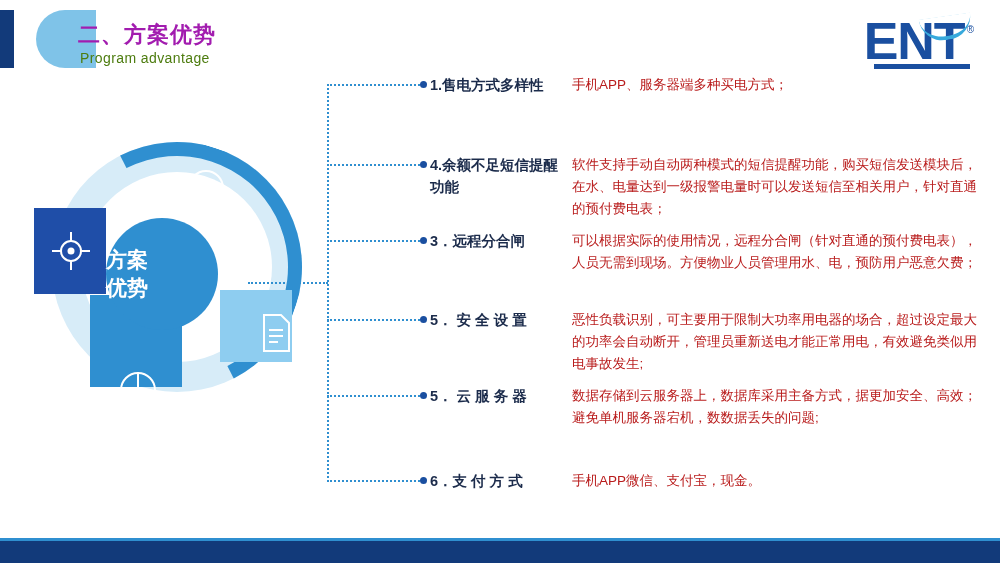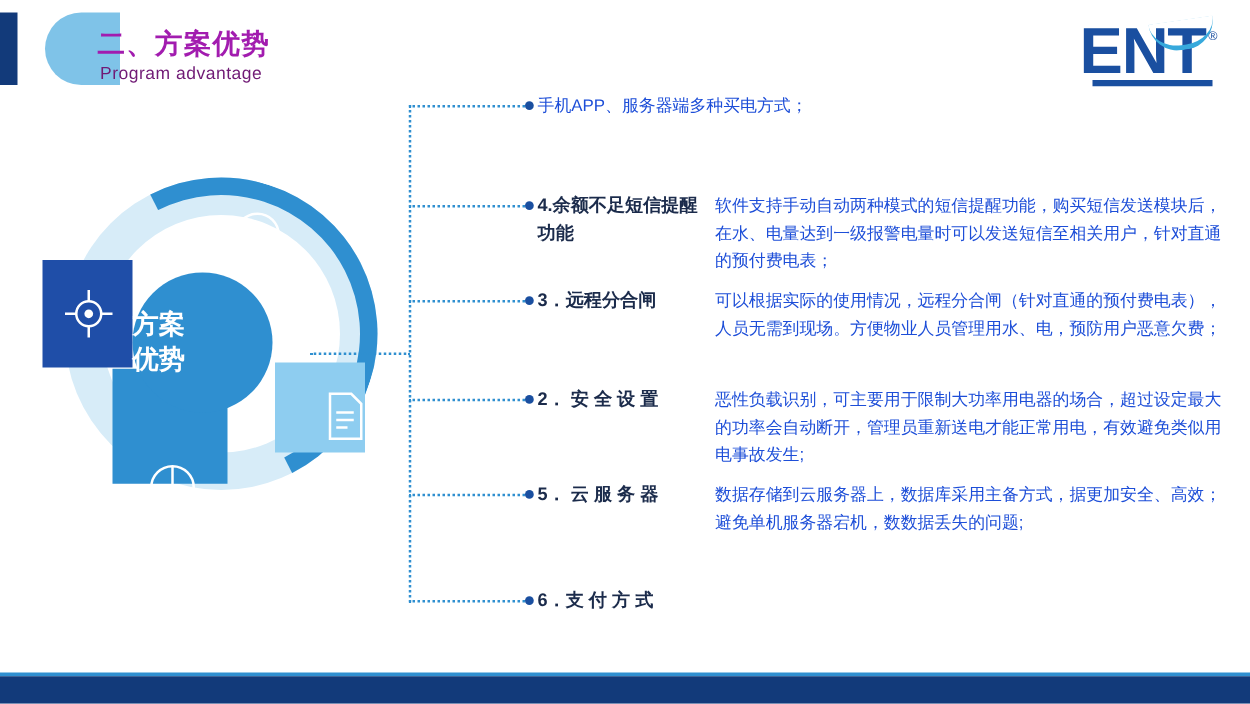--- a/index.html
+++ b/index.html
@@ -19,21 +19,21 @@
     position:absolute;left:36px;top:10px;width:60px;height:58px;
     background:#7fc3e8;
     border-top-left-radius:29px;border-bottom-left-radius:29px;
   }
   .hdr-title{
     position:absolute;left:78px;top:20px;
     font-size:22px;font-weight:bold;color:#a21caf;letter-spacing:1px;
   }
   .hdr-sub{
     position:absolute;left:80px;top:50px;
-    font-size:14px;color:#701a75;letter-spacing:.4px;
+    font-size:14px;color:#4d7c0f;letter-spacing:.4px;
   }
 
   
   .logo{
     position:absolute;right:26px;top:22px;
     display:flex;align-items:flex-start;
   }
   .logo-text{
     font-size:52px;font-weight:bold;color:#1a4fa0;letter-spacing:-1px;
     line-height:38px;font-family:"Liberation Sans",sans-serif;
@@ -103,21 +103,21 @@
   .dot{
     position:absolute;width:7px;height:7px;border-radius:50%;background:#1a4fa0;
   }
 
   
   .item{position:absolute;display:flex;}
   .item .title{
     font-size:14.5px;font-weight:bold;color:#1b2b4b;width:142px;line-height:22px;
   }
   .item .desc{
-    font-size:13.5px;color:#1d4ed8;line-height:22px;
+    font-size:13.5px;color:#b91c1c;line-height:22px;
   }
 
   
   .footer{
     position:absolute;left:0;bottom:0;width:1000px;height:22px;background:#123a7a;
   }
   .footer-accent{
     position:absolute;left:0;bottom:22px;width:1000px;height:3px;background:#2f8fd0;
   }
 </style>
@@ -194,41 +194,43 @@
 <div class="hline" style="top:480px;"></div>
 
 <div class="dot" style="left:420px;top:81px;"></div>
 <div class="dot" style="left:420px;top:161px;"></div>
 <div class="dot" style="left:420px;top:237px;"></div>
 <div class="dot" style="left:420px;top:316px;"></div>
 <div class="dot" style="left:420px;top:392px;"></div>
 <div class="dot" style="left:420px;top:477px;"></div>
 
 <div class="item" style="left:430px;top:74px;width:555px;">
+  <div class="title">1.售电方式多样性</div>
   <div class="desc" style="width:405px;">手机APP、服务器端多种买电方式；</div>
 </div>
 
 <div class="item" style="left:430px;top:154px;width:555px;">
   <div class="title">4.余额不足短信提醒功能</div>
   <div class="desc" style="width:405px;">软件支持手动自动两种模式的短信提醒功能，购买短信发送模块后，在水、电量达到一级报警电量时可以发送短信至相关用户，针对直通的预付费电表；</div>
 </div>
 
 <div class="item" style="left:430px;top:230px;width:555px;">
   <div class="title">3．远程分合闸</div>
   <div class="desc" style="width:405px;">可以根据实际的使用情况，远程分合闸（针对直通的预付费电表），人员无需到现场。方便物业人员管理用水、电，预防用户恶意欠费；</div>
 </div>
 
 <div class="item" style="left:430px;top:309px;width:555px;">
-  <div class="title">2． 安 全 设 置</div>
+  <div class="title">5． 安 全 设 置</div>
   <div class="desc" style="width:405px;">恶性负载识别，可主要用于限制大功率用电器的场合，超过设定最大的功率会自动断开，管理员重新送电才能正常用电，有效避免类似用电事故发生;</div>
 </div>
 
 <div class="item" style="left:430px;top:385px;width:555px;">
   <div class="title">5． 云 服 务 器</div>
   <div class="desc" style="width:405px;">数据存储到云服务器上，数据库采用主备方式，据更加安全、高效；避免单机服务器宕机，数数据丢失的问题;</div>
 </div>
 
 <div class="item" style="left:430px;top:470px;width:555px;">
   <div class="title">6．支 付 方 式</div>
+  <div class="desc" style="width:405px;">手机APP微信、支付宝，现金。</div>
 </div>
 
 <div class="footer-accent"></div>
 <div class="footer"></div>
 
 </body></html>

